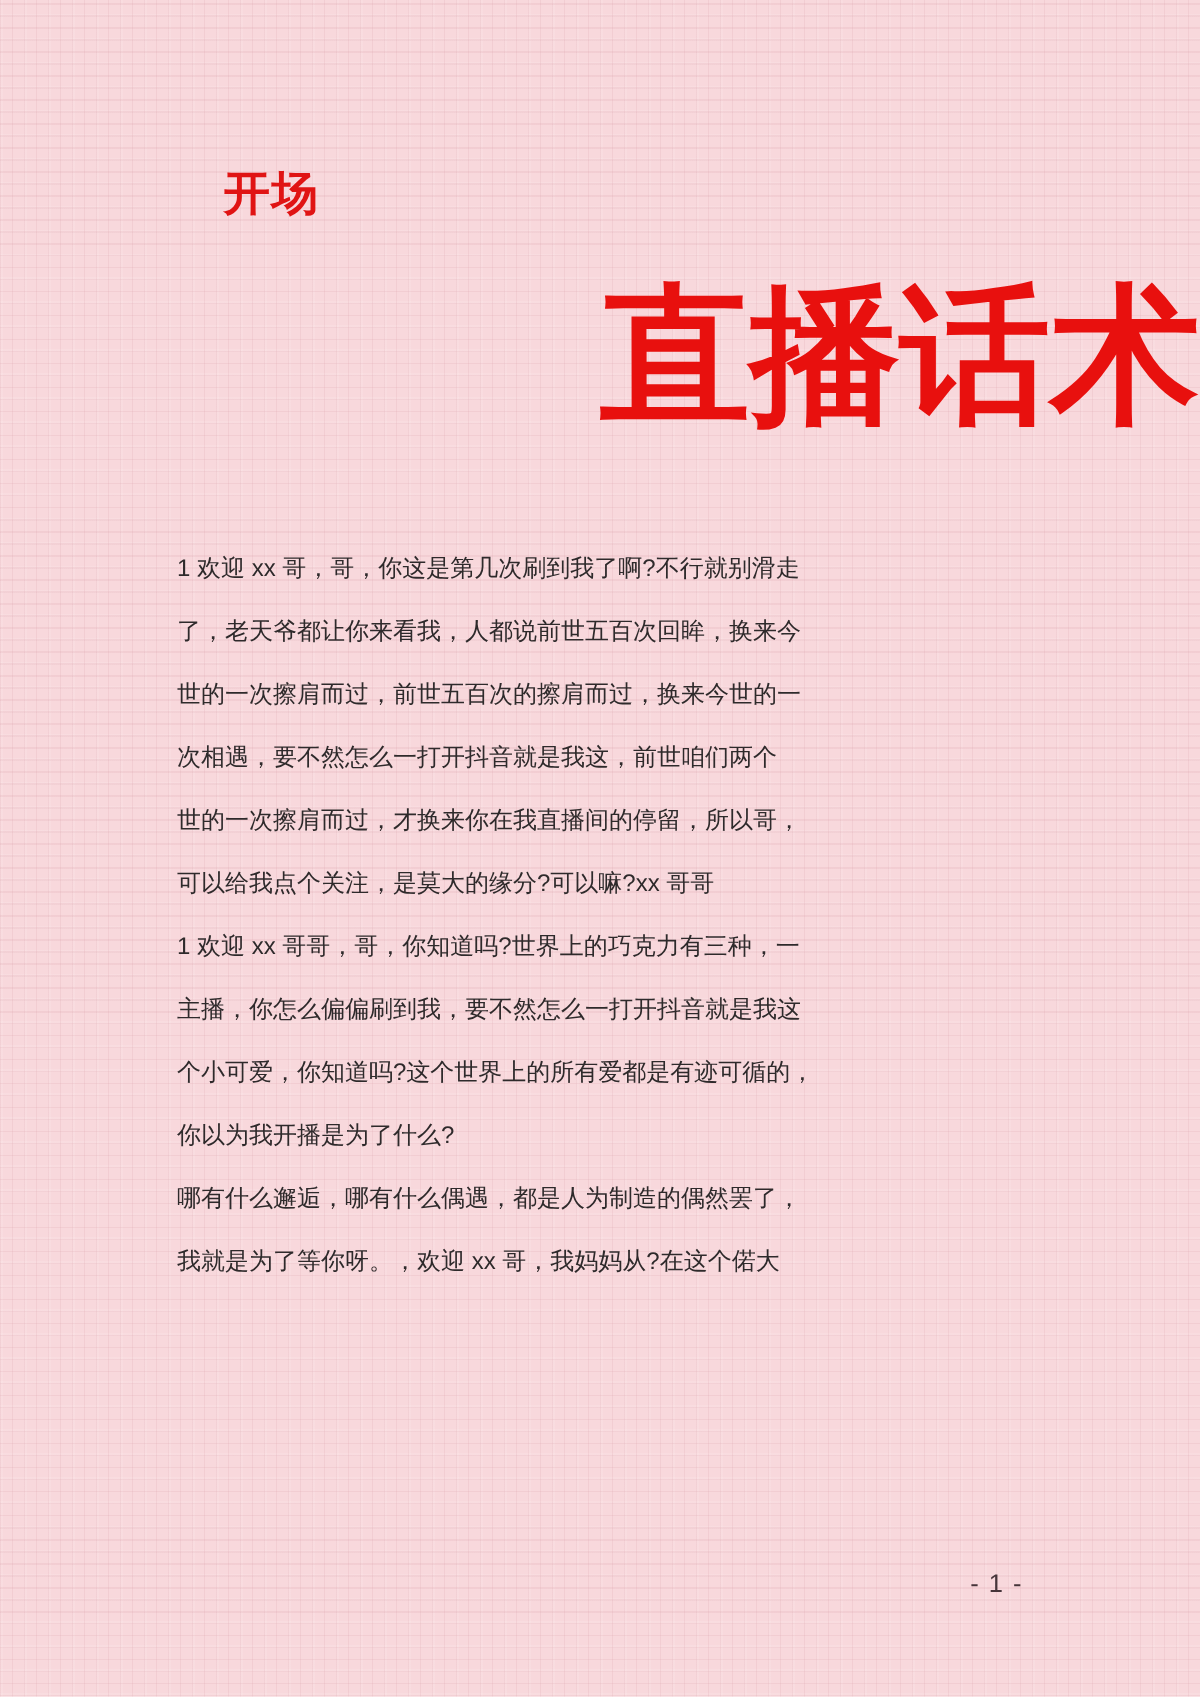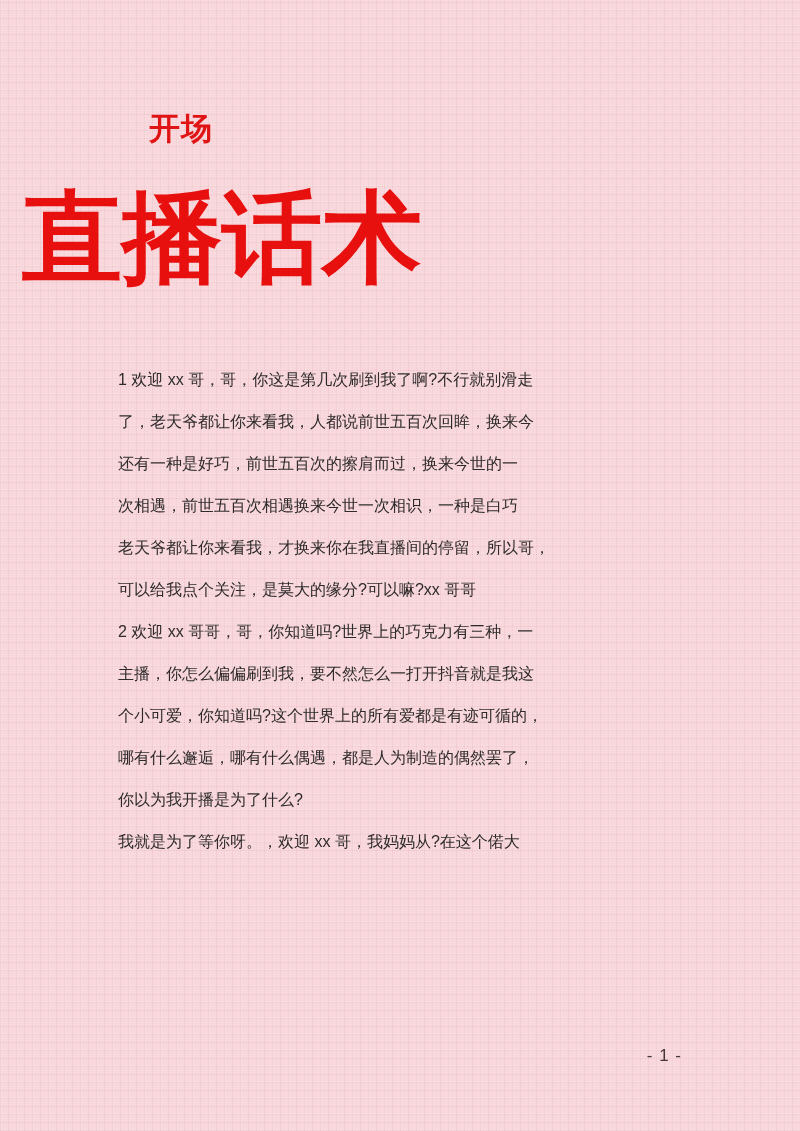--- a/index.html
+++ b/index.html
@@ -29,21 +29,21 @@
     font-weight: 900;
     color: var(--kicker-red, #e01414);
     letter-spacing: 1px;
   }
   .title {
     position: absolute;
     left: 0;
     top: 180px;
     width: 100%;
     margin: 0;
-    text-align: left;
+    text-align: right;
     text-indent: 22px;
     font-size: 100px;
     line-height: 1.15;
     font-weight: 900;
     color: var(--accent-red, #e8100e);
   }
   .body-text {
     position: absolute;
     left: 118px;
     top: 359px;
@@ -70,27 +70,27 @@
 
 <div class="page">
 
   <div class="kicker">开场</div>
 
   <h1 class="title">直播话术</h1>
 
   <div class="body-text">
     <div class="line">1 欢迎 xx 哥，哥，你这是第几次刷到我了啊?不行就别滑走</div>
     <div class="line">了，老天爷都让你来看我，人都说前世五百次回眸，换来今</div>
-    <div class="line">还有一种是好巧，前世五百次的擦肩而过，换来今世的一</div>
-    <div class="line">次相遇，前世五百次相遇换来今世一次相识，一种是白巧</div>
-    <div class="line">老天爷都让你来看我，才换来你在我直播间的停留，所以哥，</div>
+    <div class="line">世的一次擦肩而过，前世五百次的擦肩而过，换来今世的一</div>
+    <div class="line">次相遇，要不然怎么一打开抖音就是我这，前世咱们两个</div>
+    <div class="line">世的一次擦肩而过，才换来你在我直播间的停留，所以哥，</div>
     <div class="line">可以给我点个关注，是莫大的缘分?可以嘛?xx 哥哥</div>
-    <div class="line">2 欢迎 xx 哥哥，哥，你知道吗?世界上的巧克力有三种，一</div>
+    <div class="line">1 欢迎 xx 哥哥，哥，你知道吗?世界上的巧克力有三种，一</div>
     <div class="line">主播，你怎么偏偏刷到我，要不然怎么一打开抖音就是我这</div>
     <div class="line">个小可爱，你知道吗?这个世界上的所有爱都是有迹可循的，</div>
+    <div class="line">你以为我开播是为了什么?</div>
     <div class="line">哪有什么邂逅，哪有什么偶遇，都是人为制造的偶然罢了，</div>
-    <div class="line">你以为我开播是为了什么?</div>
     <div class="line">我就是为了等你呀。，欢迎 xx 哥，我妈妈从?在这个偌大</div>
   </div>
 
   <div class="page-number">- 1 -</div>
 
 </div>
 
 </body></html>

